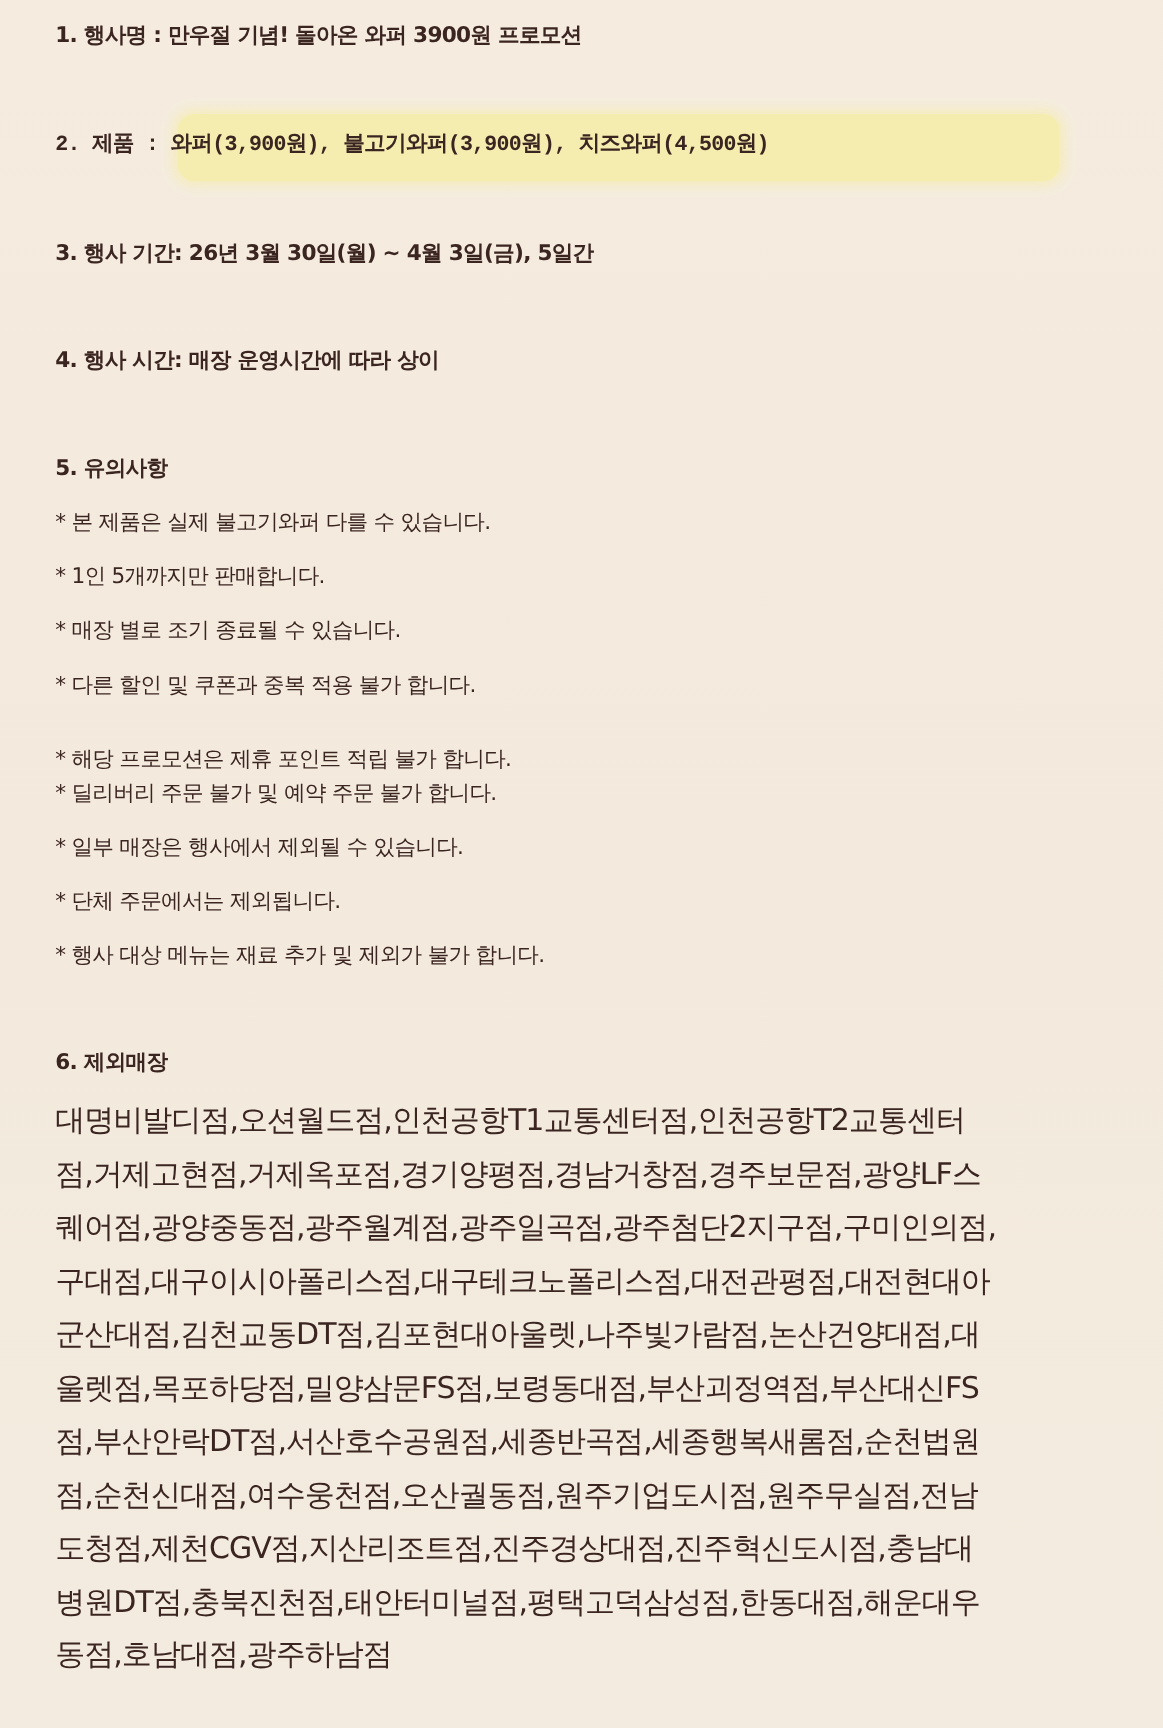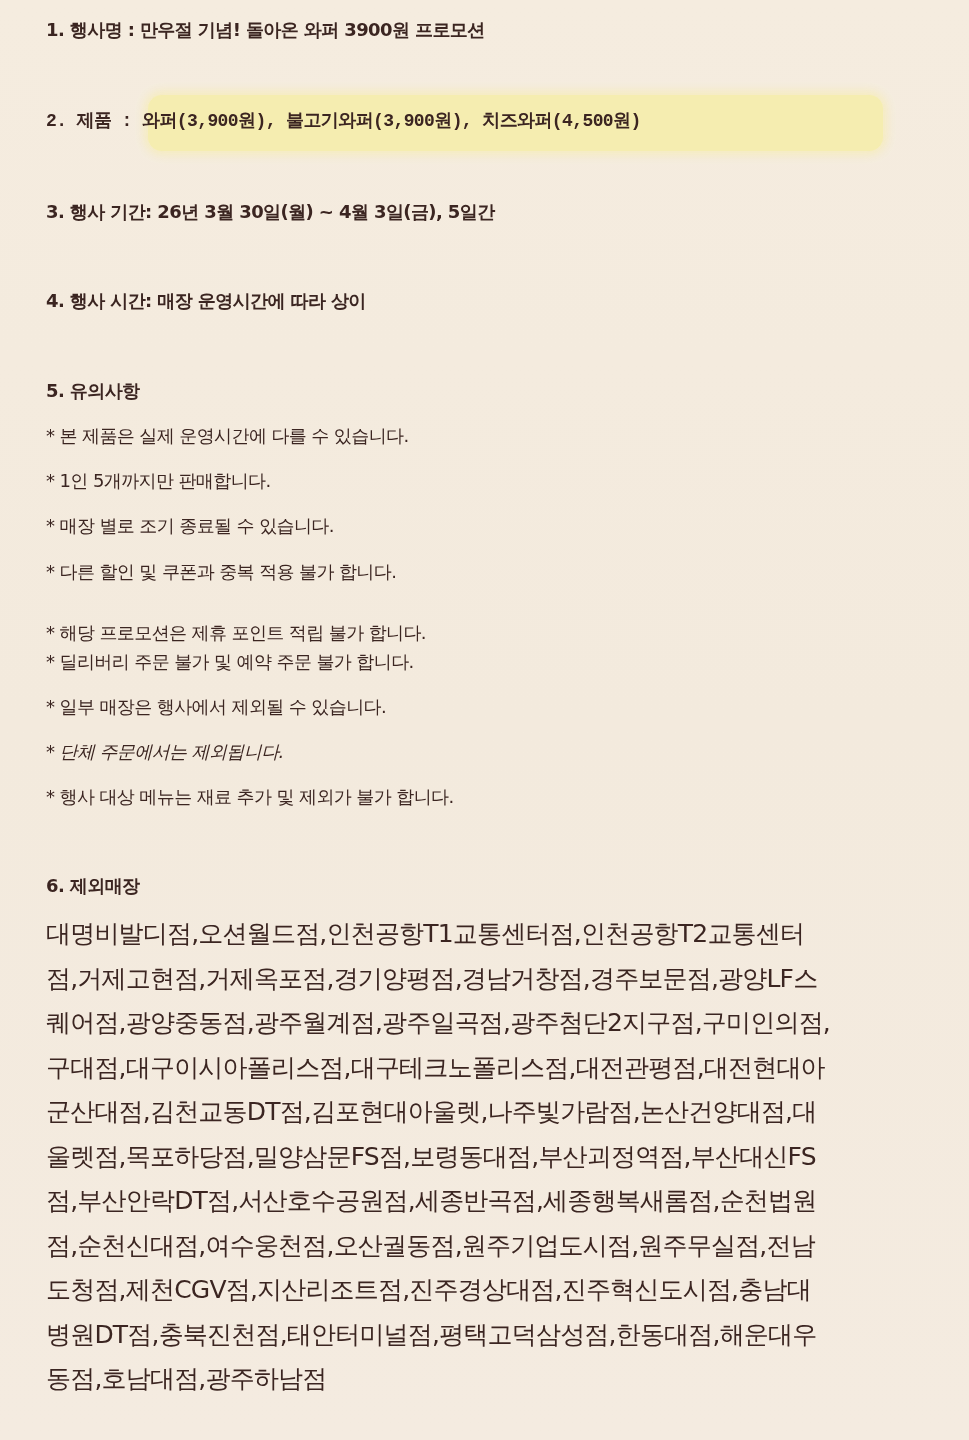--- a/index.html
+++ b/index.html
@@ -74,28 +74,28 @@
   <div class="line heading" style="top: 105px; font-family: Liberation Mono, monospace;">
     <span>2. 제품 : </span><span>와퍼(3,900원), 불고기와퍼(3,900원), 치즈와퍼(4,500원)</span>
   </div>
 
   <div class="line heading" style="top: 196px; text-align: right;">3. 행사 기간: 26년 3월 30일(월) ~ 4월 3일(금), 5일간</div>
 
   <div class="line heading" style="top: 285px;">4. 행사 시간: 매장 운영시간에 따라 상이</div>
 
   <div class="line heading" style="top: 375px;">5. 유의사항</div>
 
-  <div class="line" style="top: 420px;">* 본 제품은 실제 운영시간에 다를 수 있습니다.</div>
+  <div class="line" style="top: 420px;">* 본 제품은 실제 불고기와퍼 다를 수 있습니다.</div>
   <div class="line" style="top: 465px;">* 1인 5개까지만 판매합니다.</div>
   <div class="line" style="top: 510px; text-align: center;">* 매장 별로 조기 종료될 수 있습니다.</div>
   <div class="line" style="top: 556px;">* 다른 할인 및 쿠폰과 중복 적용 불가 합니다.</div>
   <div class="line" style="top: 601px; margin-top: 16px;">* 해당 프로모션은 제휴 포인트 적립 불가 합니다.</div>
   <div class="line" style="top: 646px;">* 딜리버리 주문 불가 및 예약 주문 불가 합니다.</div>
   <div class="line" style="top: 691px;">* 일부 매장은 행사에서 제외될 수 있습니다.</div>
-  <div class="line" style="top: 736px; font-style: italic;">* 단체 주문에서는 제외됩니다.</div>
+  <div class="line" style="top: 736px;">* 단체 주문에서는 제외됩니다.</div>
   <div class="line" style="top: 781px;">* 행사 대상 메뉴는 재료 추가 및 제외가 불가 합니다.</div>
 
   <div class="line heading" style="top: 870px;">6. 제외매장</div>
 
   <div class="stores">
     <span class="row">대명비발디점,오션월드점,인천공항T1교통센터점,인천공항T2교통센터</span>
     <span class="row">점,거제고현점,거제옥포점,경기양평점,경남거창점,경주보문점,광양LF스</span>
     <span class="row">퀘어점,광양중동점,광주월계점,광주일곡점,광주첨단2지구점,구미인의점,</span>
     <span class="row">구대점,대구이시아폴리스점,대구테크노폴리스점,대전관평점,대전현대아</span>
     <span class="row">군산대점,김천교동DT점,김포현대아울렛,나주빛가람점,논산건양대점,대</span>

